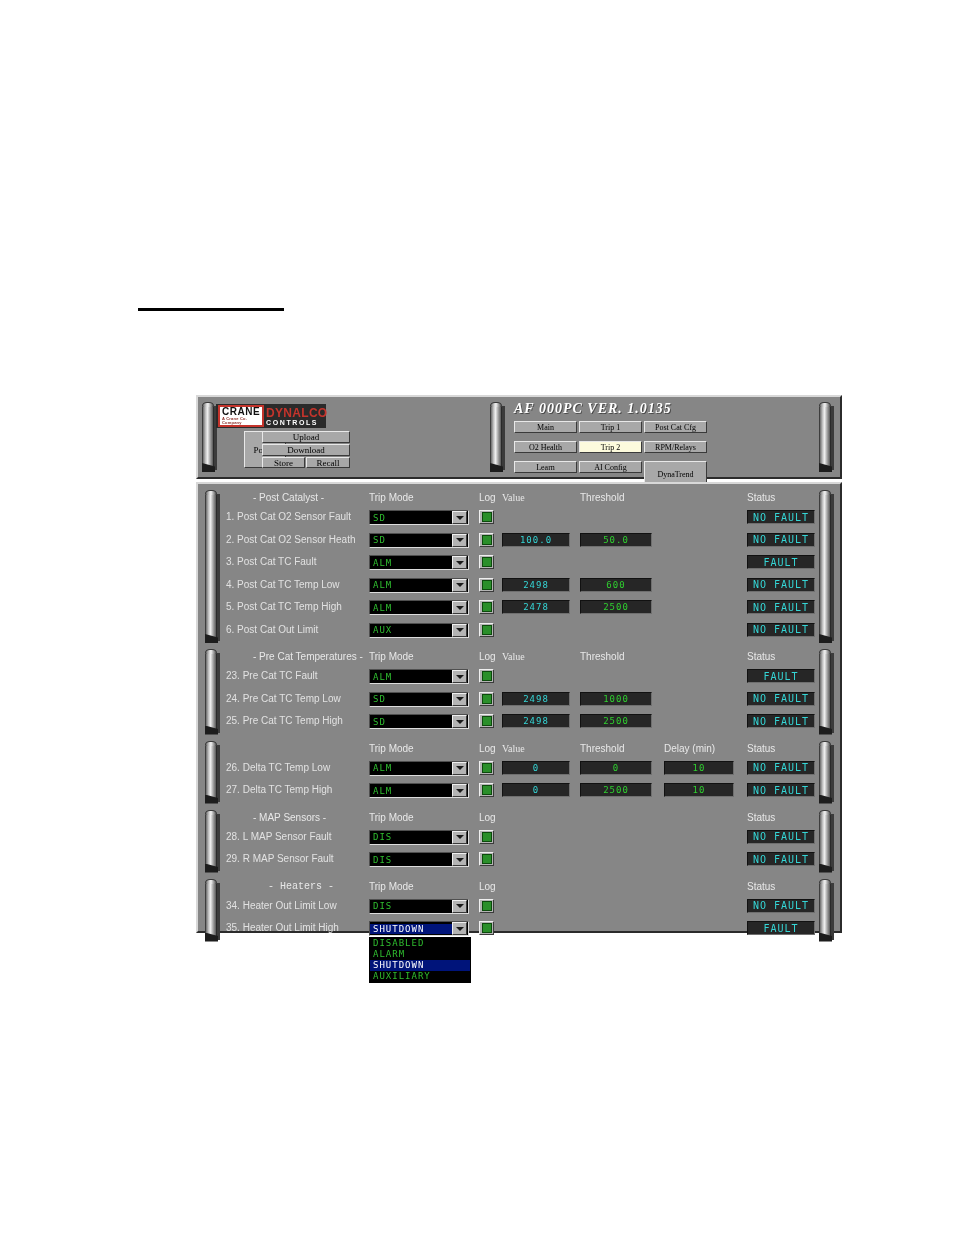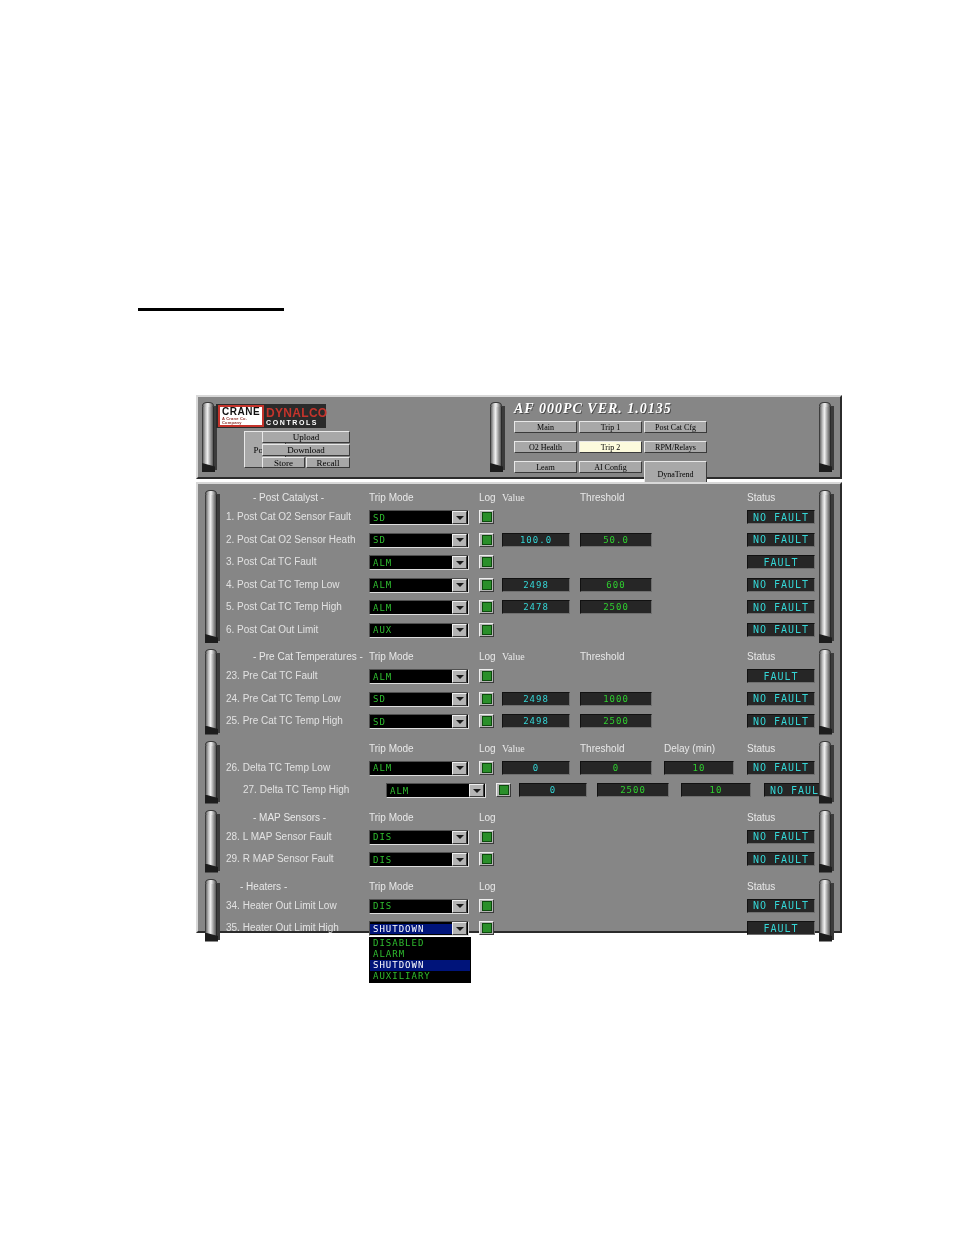--- a/index.html
+++ b/index.html
@@ -395,21 +395,21 @@
               </span>
             </div>
             <div class="logbox">
               <i></i>
             </div>
             <div class="lcd value">0</div>
             <div class="lcd thresh">0</div>
             <div class="lcd delay">10</div>
             <div class="lcd status">NO FAULT</div>
           </div>
-          <div class="row" style="top: 42.5px; margin-left: 17px;">
+          <div class="row" style="top: 42.5px;">
             <div class="rowlabel">27. Delta TC Temp High</div>
             <div class="combo">
               <span class="val">ALM</span>
               <span class="arrow">
                 <span></span>
               </span>
             </div>
             <div class="logbox">
               <i></i>
             </div>
@@ -469,21 +469,21 @@
             <div class="foot"></div>
           </div>
         </div>
         <div class="grp" style="top: 394.5px; height: 65px;">
           <div class="rail grp-rail" style="top: 0px; height: 63px;">
             <div class="cap"></div>
             <div class="shadow"></div>
             <div class="shaft"></div>
             <div class="foot"></div>
           </div>
-          <div class="grp-title" style="left: 42px; top: 2px;">- Heaters -</div>
+          <div class="grp-title" style="left: 70px; top: 2px; font-family: Liberation Mono, monospace;">- Heaters -</div>
           <div class="colhdr col-trip" style="top: 2px;">Trip Mode</div>
           <div class="colhdr col-log" style="top: 2px;">Log</div>
           <div class="colhdr col-status" style="top: 2px;">Status</div>
           <div class="row" style="top: 20px;">
             <div class="rowlabel">34. Heater Out Limit Low</div>
             <div class="combo">
               <span class="val">DIS</span>
               <span class="arrow">
                 <span></span>
               </span>

